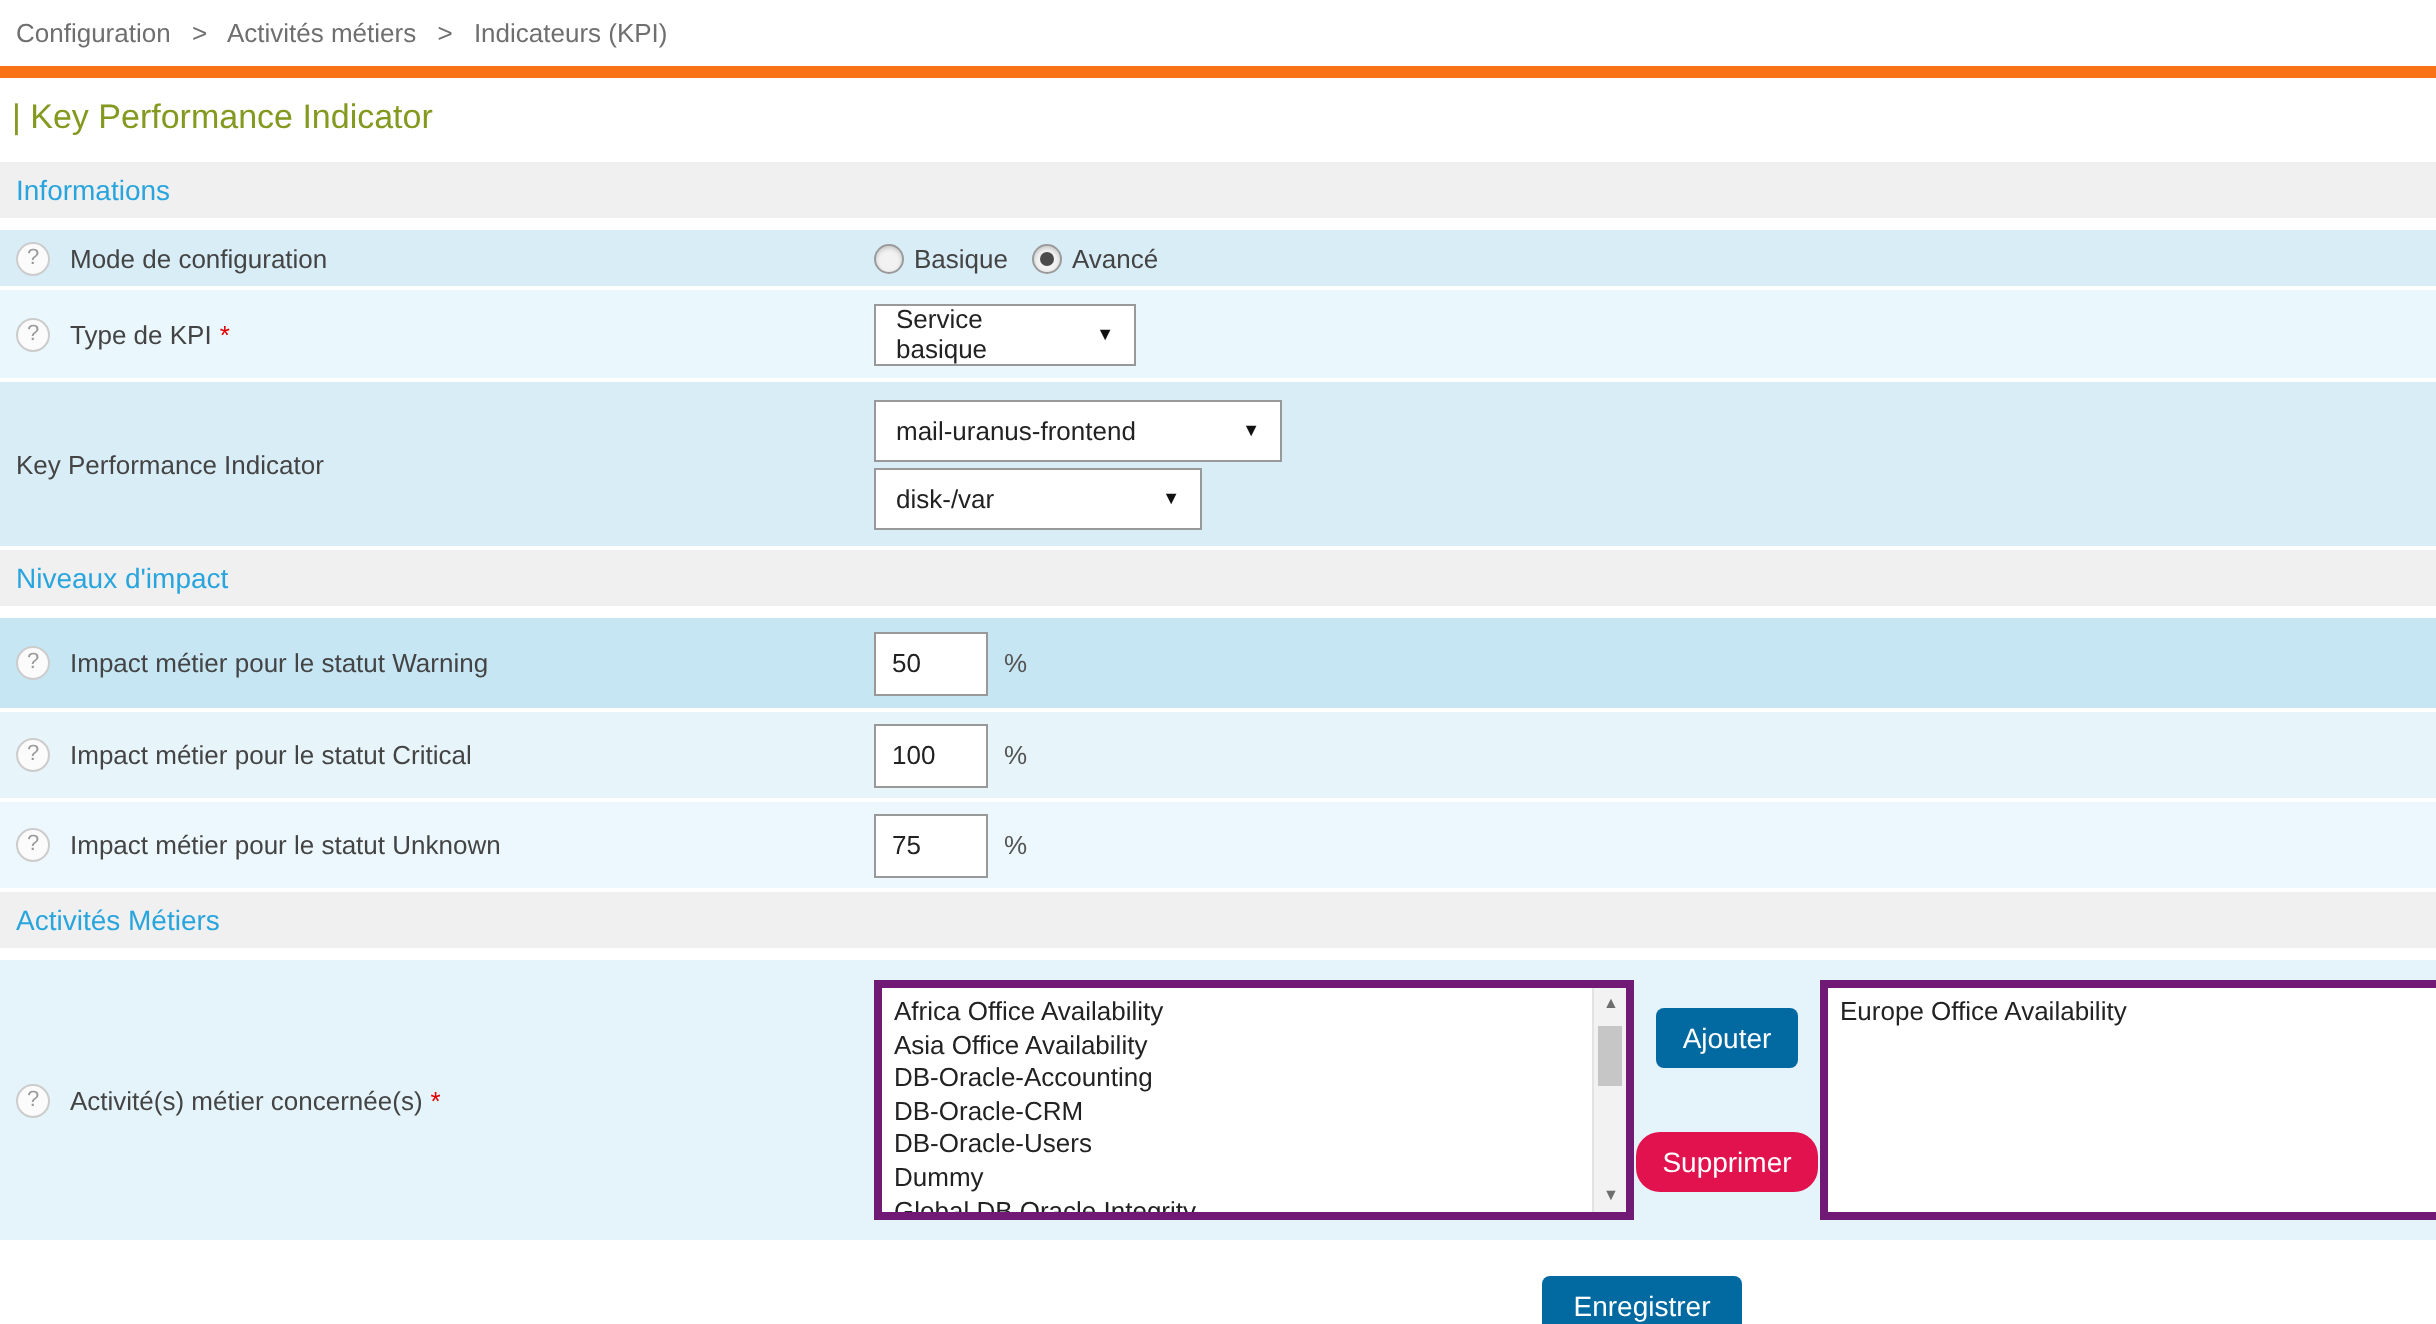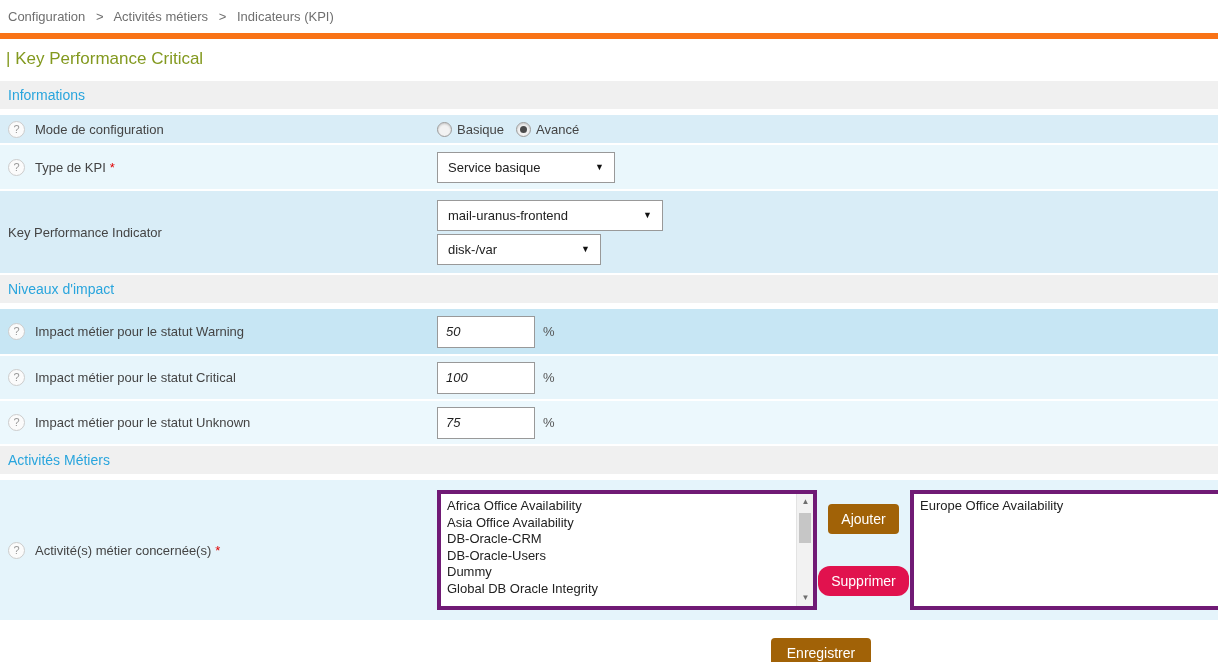--- a/index.html
+++ b/index.html
@@ -61,30 +61,30 @@
   }
   .radio-label { margin-right:12px; color:#444; }
 
   
   .selectbox {
     height:31px; background:#fff; border:1px solid #999;
     display:flex; align-items:center; justify-content:space-between;
     padding:0 10px; color:#222; cursor:pointer;
   }
   .selectbox .arrow { font-size:9px; color:#111; margin-left:14px; }
-  .w-type { width:178px; }
-  .w-kpi1 { width:226px; }
+  .w-type { width:131px; }
+  .w-kpi1 { width:204px; }
   .w-kpi2 { width:164px;gap:32px; }
   .controls-kpi { flex-direction:column; align-items:flex-start; gap:3px; }
 
   
   .pct-input {
-    width:98px; height:32px; border:1px solid #999; background:#fff;
+    width:57px; height:32px; border:1px solid #999; background:#fff;
     padding:0 6px 0 8px; font-family:"Liberation Sans", sans-serif;
-    font-size:13px; color:#222;font-style:italic;
+    font-size:13px; color:#222;
   }
   .unit { margin-left:8px; color:#555; }
 
   
   .controls-activites { align-items:center; }
   .listbox {
     width:380px; height:120px; background:#fff; border:4px solid #701a75;
     position:relative; overflow:hidden; padding:4px 32px 2px 6px;
   }
   .listbox .opt { font-size:13px; line-height:16.6px; color:#222; white-space:nowrap; cursor:default; }
@@ -104,40 +104,40 @@
   }
 
   .btn-col {
     width:93px; flex:0 0 93px; display:flex; flex-direction:column;
     align-items:center; gap:32px;
   }
   .btn {
     border:none; border-radius:4px; color:#fff; font-size:14px;
     font-family:"Liberation Sans", sans-serif; padding:7px 13px; cursor:pointer;
   }
-  .btn-green { background:#a16207; }
+  .btn-green { background:#0369a1; }
   .btn-red   { background:#e1124e;border-radius:12px; }
 
   
   .save-row { margin-top:18px; }
   .save-row .inner { margin-left:437px; width:768px; display:flex; justify-content:center; }
   .btn-save { padding:7px 16px; }
 </style>
 </head>
 <body>
 
 <div class="breadcrumb">
   <span>Configuration</span>
   <span class="sep">&gt;</span>
   <span>Activités métiers</span>
   <span class="sep">&gt;</span>
   <span>Indicateurs (KPI)</span>
 </div>
 
-<div class="page-title">| Key Performance Critical</div>
+<div class="page-title">| Key Performance Indicator</div>
 
 <div class="section-header">Informations</div>
 
 <div class="row row-mode">
   <div class="label-cell">
     <span class="help-icon">?</span>
     <span class="label-text">Mode de configuration</span>
   </div>
   <div class="controls">
     <div class="radio-group">
@@ -219,20 +219,21 @@
 <div class="row row-activites">
   <div class="label-cell">
     <span class="help-icon">?</span>
     <span class="label-text">Activité(s) métier concernée(s)</span>
     <span class="required">*</span>
   </div>
   <div class="controls controls-activites">
     <div class="listbox">
       <div class="opt">Africa Office Availability</div>
       <div class="opt">Asia Office Availability</div>
+      <div class="opt">DB-Oracle-Accounting</div>
       <div class="opt">DB-Oracle-CRM</div>
       <div class="opt">DB-Oracle-Users</div>
       <div class="opt">Dummy</div>
       <div class="opt">Global DB Oracle Integrity</div>
       <div class="scrollbar">
         <div class="sb-btn sb-up">▲</div>
         <div class="sb-thumb"></div>
         <div class="sb-btn sb-down">▼</div>
       </div>
     </div>

